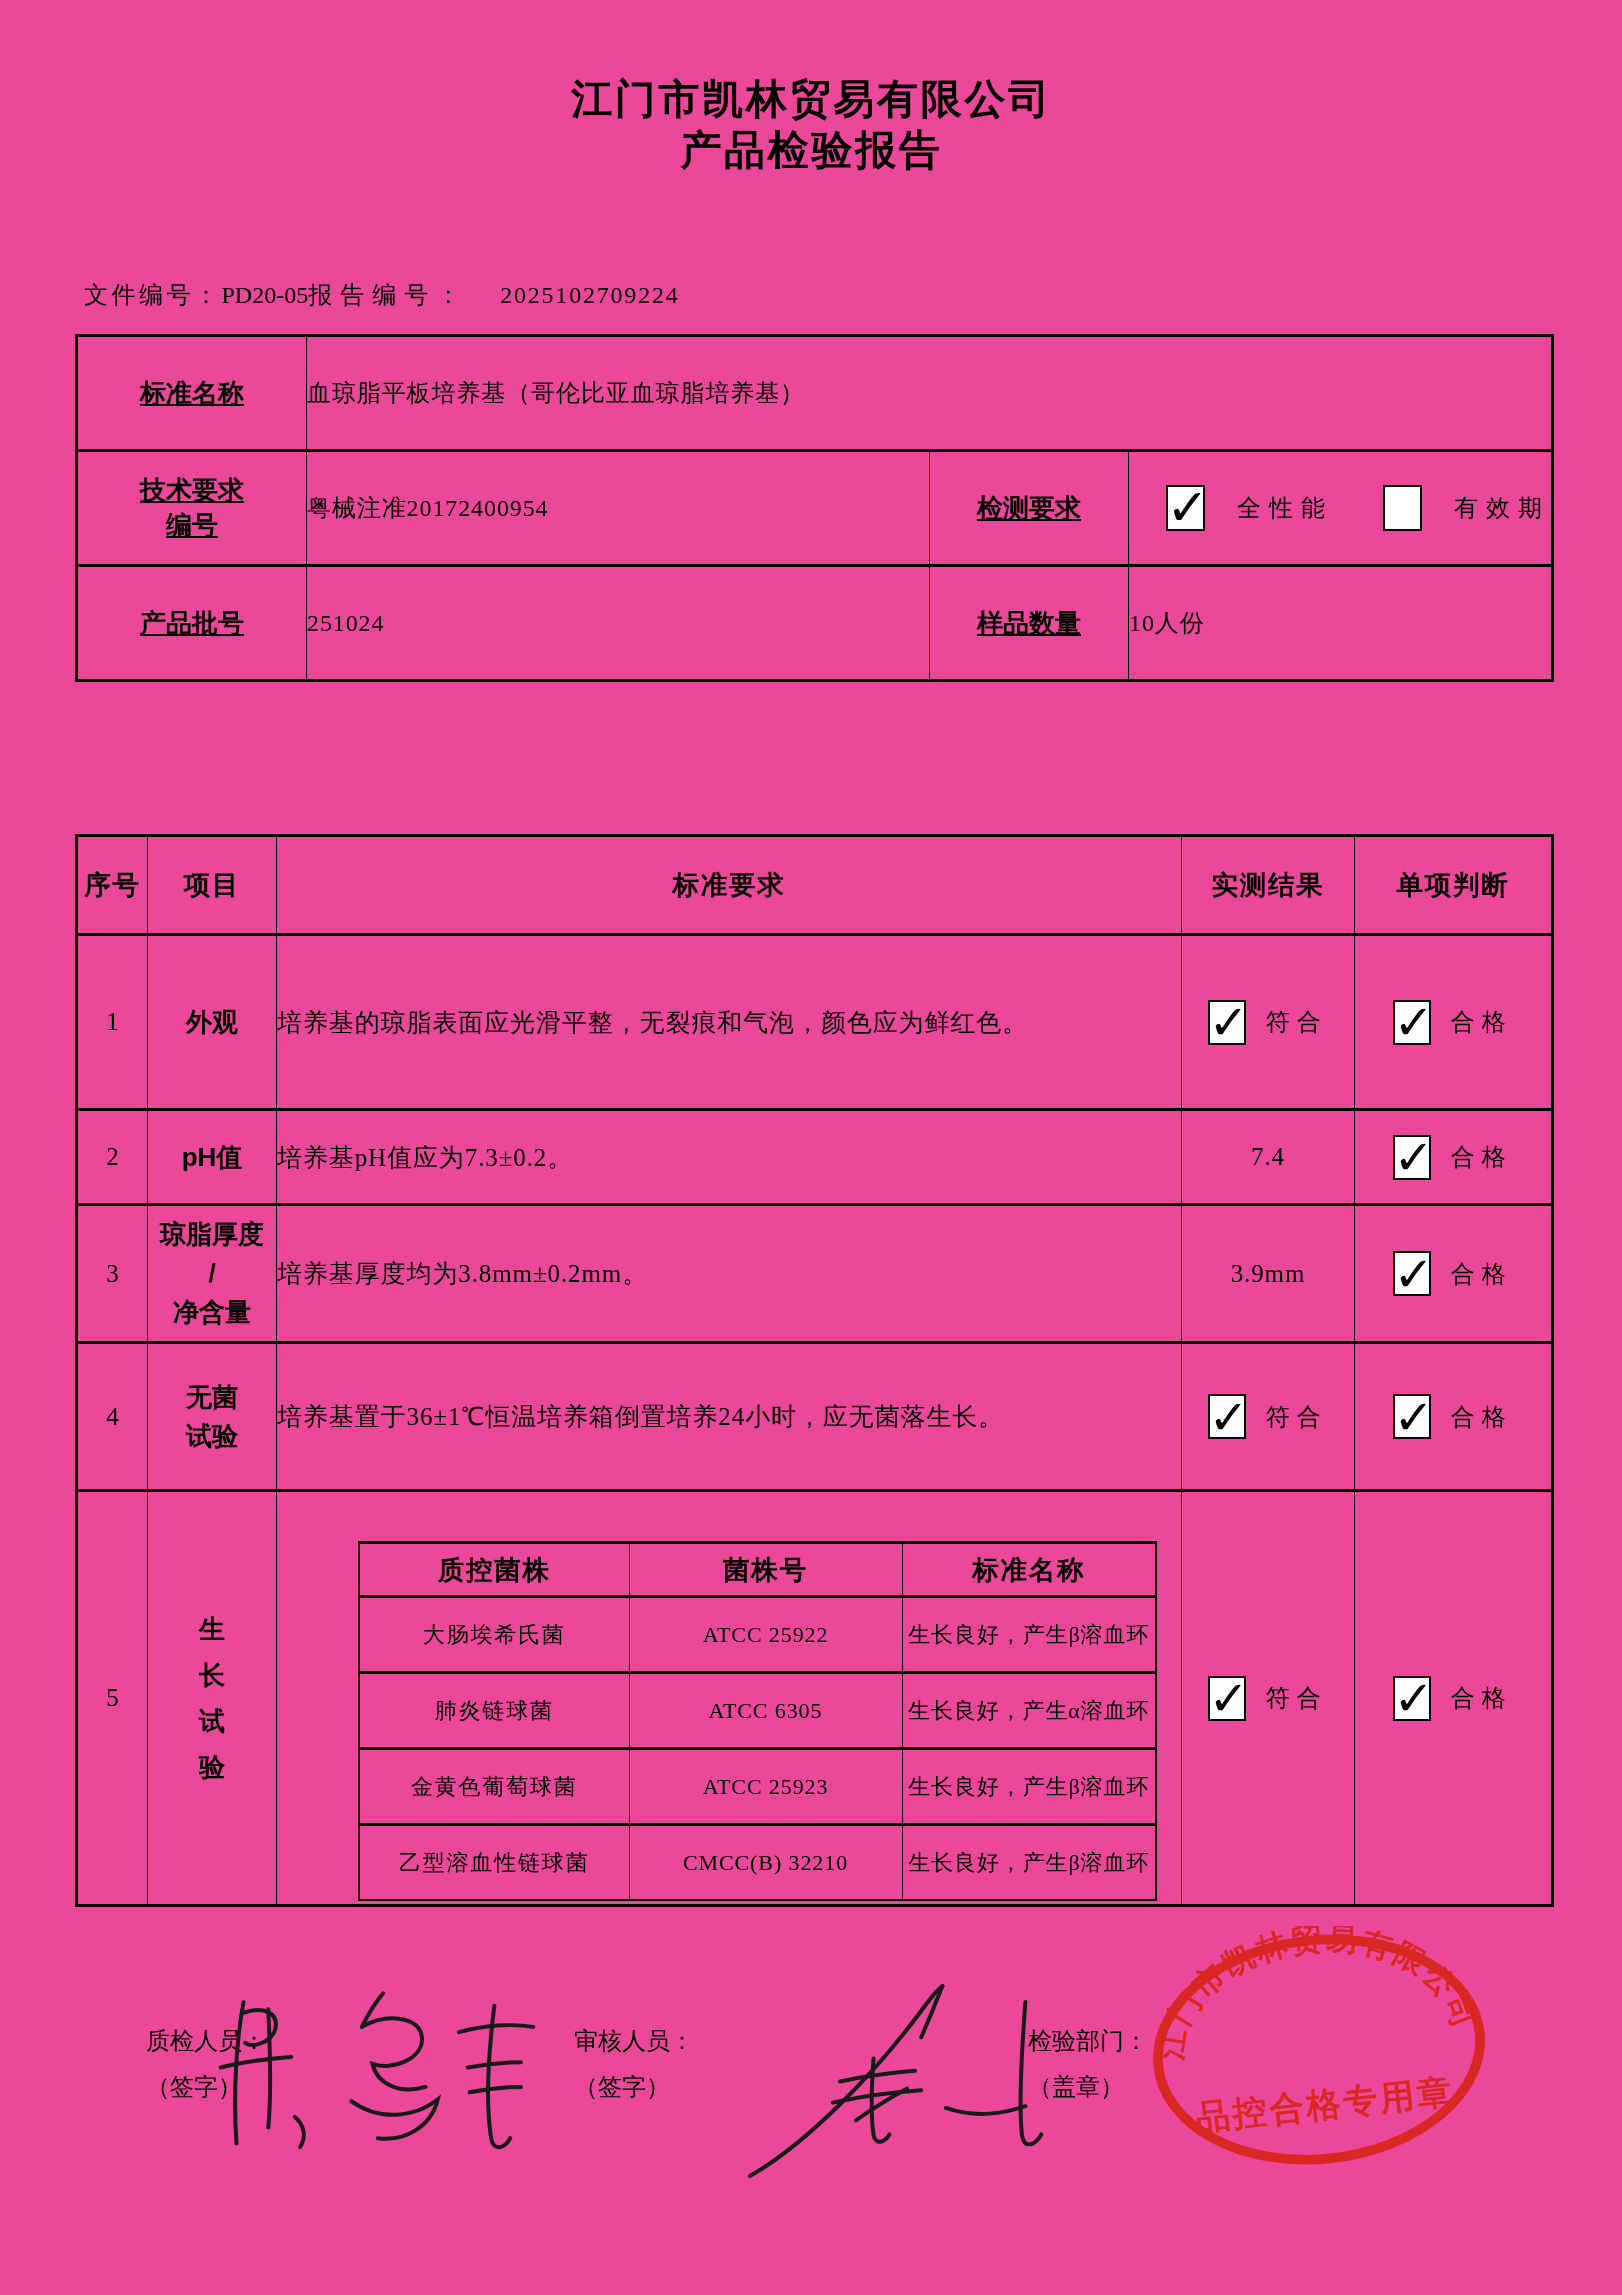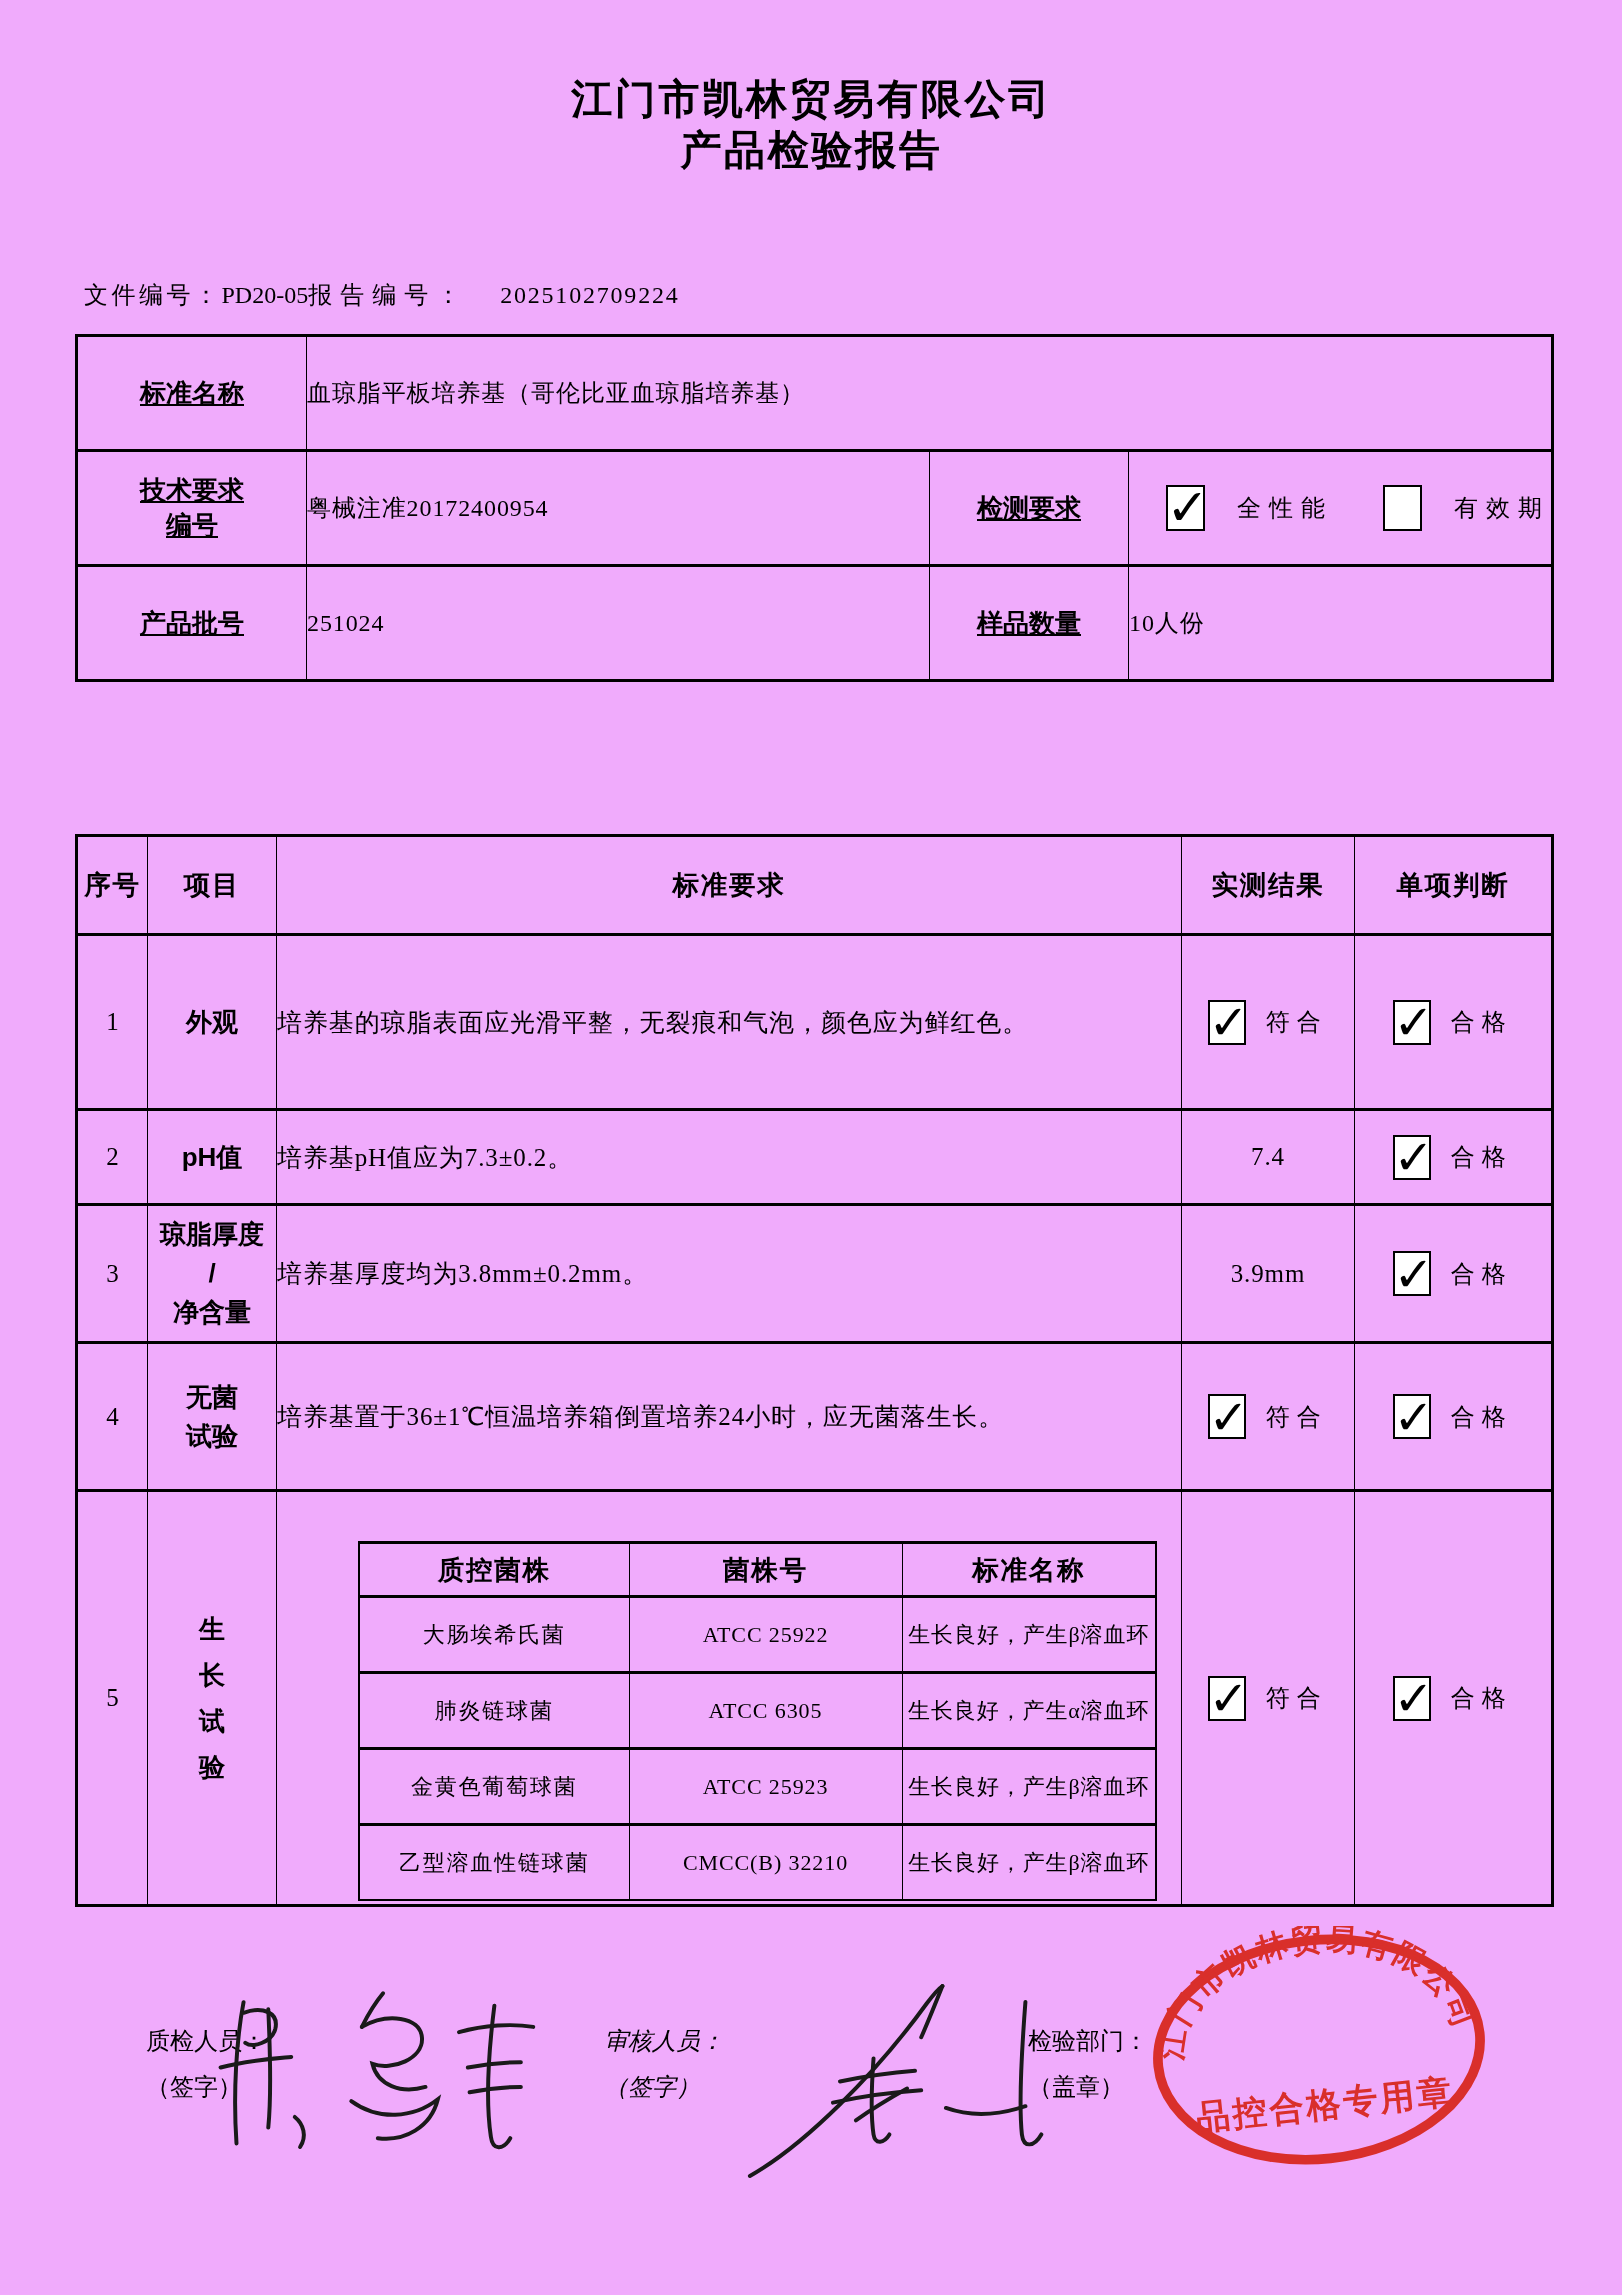--- a/index.html
+++ b/index.html
@@ -1,17 +1,17 @@
 <!DOCTYPE html>
 <html style="font-size:14px"><head>
 <meta charset="utf-8">
 <style>
   html,body { margin:0; padding:0; background:#888; }
   .page {
-    position:relative; width:1623px; height:2295px; background:#f0abfc;
+    position:relative; width:1623px; height:2295px; background:#ec4899;
     font-family:"Liberation Serif", serif; color:#000; overflow:hidden;
     margin:0 auto;
   }
   
   .title-block { position:absolute; left:0; right:0; top:74px; text-align:center;
     font-weight:bold; font-size:41px; line-height:51px; letter-spacing:2.7px; }
   
   .meta-row { position:absolute; left:84px; top:279px; width:1468px;
     display:flex; justify-content:flex-start; font-size:24px; }
   .meta-label { letter-spacing:3.5px; }
@@ -274,21 +274,21 @@
     <path d="M96,148 C106,156 110,170 102,182"></path>
     <path d="M196,8 C186,20 178,34 172,46"></path>
     <path d="M172,46 C200,30 238,34 240,58 C242,82 206,96 184,88 C190,112 216,122 244,114"></path>
     <path d="M160,130 C190,152 230,150 258,128 C250,160 220,176 190,172"></path>
     <path d="M282,52 C310,44 342,42 366,46"></path>
     <path d="M322,22 C316,70 312,130 318,170 C320,186 332,186 340,172"></path>
     <path d="M292,92 C312,88 336,86 352,86"></path>
     <path d="M294,120 C314,116 338,114 352,114"></path>
   </svg>
 
-  <div class="sig-label" style="left:604px; top:2018px;font-style:italic;">审核人员：
+  <div class="sig-label" style="left:574px; top:2018px;">审核人员：
 （签字）</div>
 
   <svg class="sig-svg" style="left:734px; top:1977px;" width="340" height="208" viewBox="0 0 385 235">
     <path d="M18,225 C80,190 160,110 218,30 C224,22 230,14 236,10"></path>
     <path d="M236,10 C228,30 220,50 212,68"></path>
     <path d="M120,118 C150,112 180,108 205,106"></path>
     <path d="M112,142 C148,134 182,130 212,128"></path>
     <path d="M158,92 C156,120 154,152 158,178 C160,190 170,188 176,178"></path>
     <path d="M138,162 C158,148 178,136 196,126"></path>
     <path d="M330,28 C326,80 322,140 326,178 C328,194 340,192 348,178"></path>

